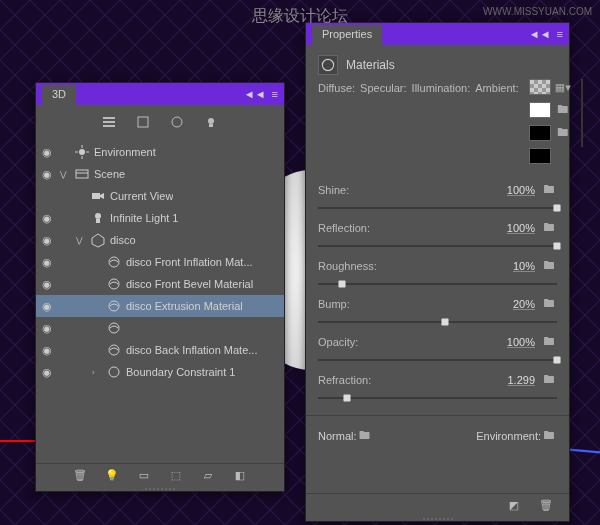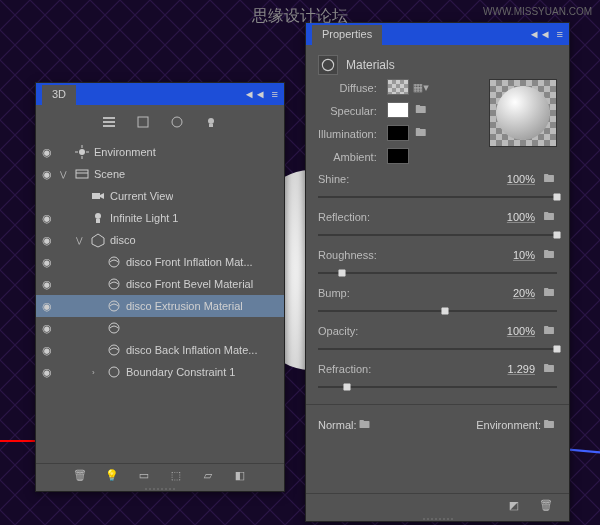--- a/index.html
+++ b/index.html
@@ -13,51 +13,51 @@
 .b2{width:120px;height:160px;left:340px;top:200px;transform:rotate(20deg)}
 .b3{width:80px;height:90px;left:60px;top:260px}
 .axis{position:absolute;height:2px;top:440px}
 .ax-r{background:red;width:220px;left:0}
 .ax-b{background:#4060ff;width:300px;left:320px;transform:rotate(5deg)}
 .watermark{position:absolute;top:6px;left:50%;transform:translateX(-50%);color:#888;font-size:16px;z-index:100}
 .wm2{top:6px;right:8px;left:auto;transform:none;font-size:10px;color:#666}
 .panel{position:absolute;background:#535353;border:1px solid #232323;box-shadow:0 2px 8px rgba(0,0,0,.5)}
 .panel-3d{left:35px;top:82px;width:250px;height:410px}
 .panel-prop{left:305px;top:22px;width:265px;height:500px}
-.tabbar{height:22px;background:#1d4ed8;display:flex;align-items:center;padding:0 6px;gap:8px}
+.tabbar{height:22px;background:#6d28d9;display:flex;align-items:center;padding:0 6px;gap:8px}
 .tab{background:#535353;padding:3px 10px 5px;margin-top:2px;font-size:11px}
 .tabicns{margin-left:auto;display:flex;gap:6px;color:#999;font-size:10px}
 .toolbar{height:34px;display:flex;align-items:center;justify-content:center;gap:16px;padding:0 8px}
 .ticn{width:18px;height:18px;display:flex;align-items:center;justify-content:center;color:#bbb;cursor:pointer}
 .ticn svg{width:16px;height:16px}
 .tree{padding:2px 0}
 .row{display:flex;align-items:center;height:22px;padding:0 6px;gap:4px;cursor:pointer}
 .row.sel{background:#657e9c}
 .eye{width:14px;flex:none;color:#ccc}
 .sp{width:12px;flex:none}
 .arr{width:10px;flex:none;color:#bbb;font-size:8px}
 .icn{width:16px;height:16px;flex:none;display:flex;align-items:center;justify-content:center}
 .lbl{white-space:nowrap;overflow:hidden;text-overflow:ellipsis}
 .btmbar{position:absolute;bottom:4px;left:0;right:0;height:24px;display:flex;align-items:center;justify-content:center;gap:14px;border-top:1px solid #404040}
 .grip{position:absolute;bottom:1px;left:50%;transform:translateX(-50%);width:30px;height:2px;background:repeating-linear-gradient(90deg,#666 0 2px,transparent 2px 4px)}
 .prop-body{padding:10px 12px}
 .matHead{display:flex;align-items:center;gap:8px;margin-bottom:4px}
 .matHead .icn{width:20px;height:20px;background:#444;border:1px solid #666}
 .matRows{display:flex;gap:10px}
-.matLabels{display:flex;flex-direction:column;gap:5px}
+.matLabels{display:flex;flex-direction:row;gap:5px}
 .matLabels div{text-align:right;height:18px;line-height:18px;color:#bbb}
 .matSwatches{display:flex;flex-direction:column;gap:5px}
 .swrow{display:flex;gap:4px;height:18px}
 .sw{width:22px;height:16px;background:#000;border:1px solid #666}
 .sw.chk{background:repeating-conic-gradient(#999 0 25%,#ccc 0 50%) 0 0/8px 8px}
 .sw.wht{background:#fff}
 .swicn{width:16px;height:16px;color:#aaa;display:flex;align-items:center;justify-content:center;cursor:pointer}
 .preview{width:68px;height:68px;margin-left:auto;background:repeating-conic-gradient(#888 0 25%,#bbb 0 50%) 0 0/12px 12px;border:1px solid #333;position:relative}
 .sphere{position:absolute;inset:6px;border-radius:50%;background:radial-gradient(circle at 35% 30%,#fff,#bcbcbc 55%,#858585)}
-.sliders{margin-top:4px}
+.sliders{margin-top:15px}
 .srow{margin-bottom:4px}
 .srow .top{display:flex;align-items:center;height:18px}
 .slbl{color:#bbb}
 .sval{margin-left:auto;width:52px;text-align:right;color:#ddd;text-decoration:underline;text-decoration-color:#888}
 .sfold{width:16px;text-align:center;color:#aaa;margin-left:6px;cursor:pointer}
 .track{height:14px;position:relative;margin-top:2px}
 .track:before{content:"";position:absolute;left:0;right:0;top:6px;height:2px;background:#3a3a3a}
 .thumb{position:absolute;top:2px;width:10px;height:10px;background:#ddd;transform:translateX(-50%) rotate(45deg);clip-path:polygon(50% 0,100% 50%,50% 100%,0 50%)}
 .sep{height:1px;background:#404040;margin:10px -12px}
 .nrow{display:flex;align-items:center;gap:0;height:20px}

